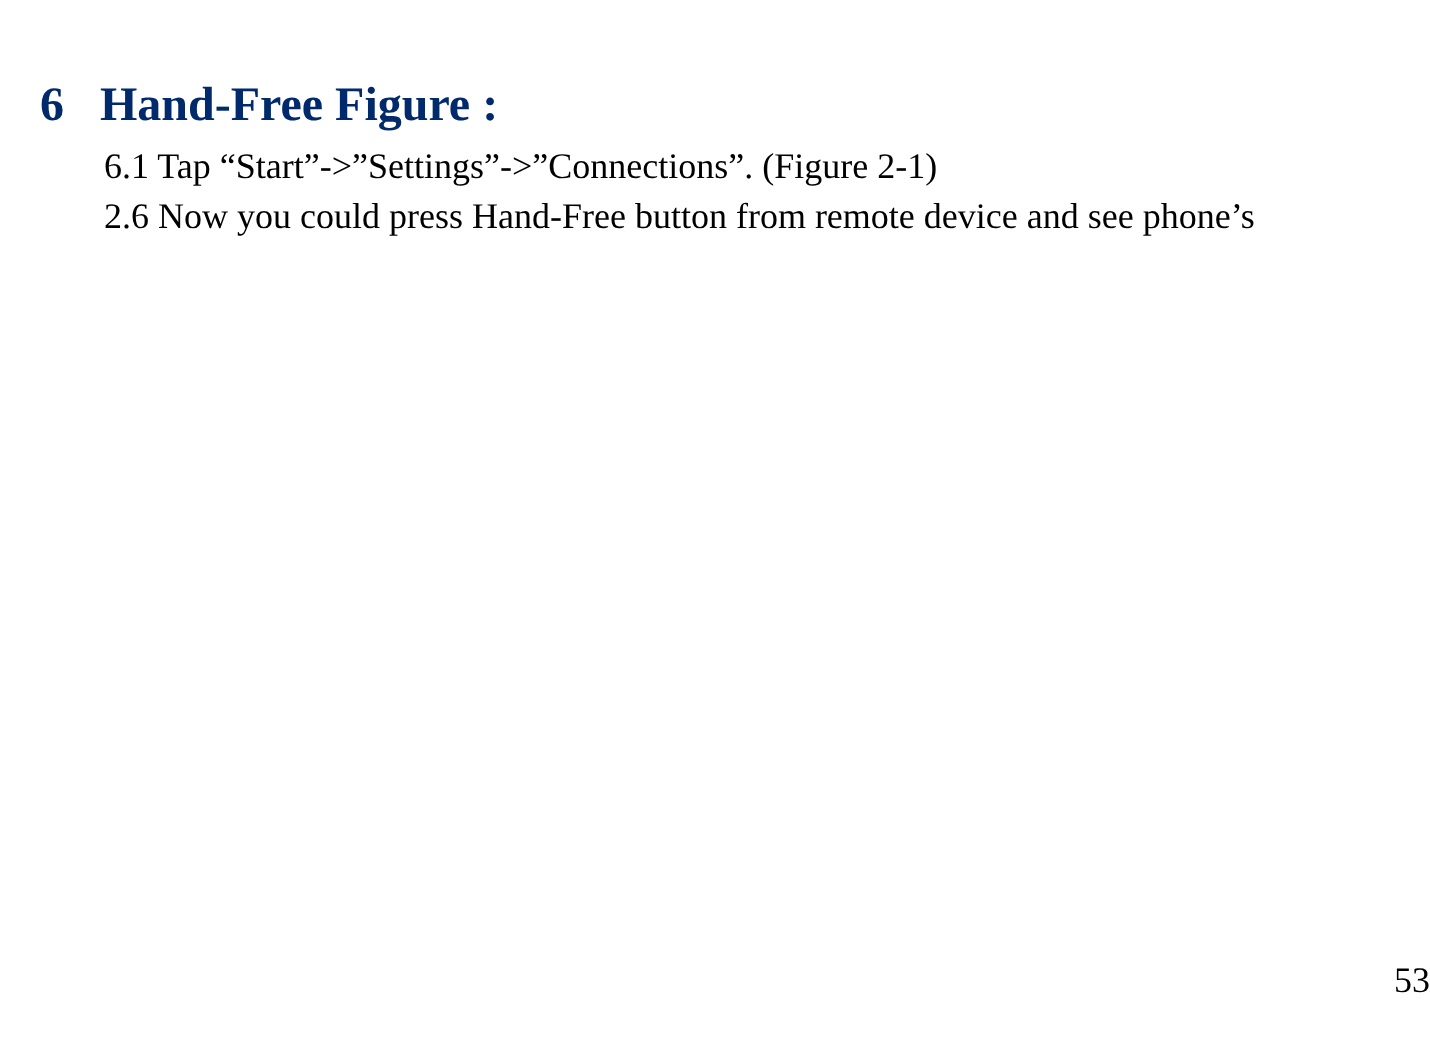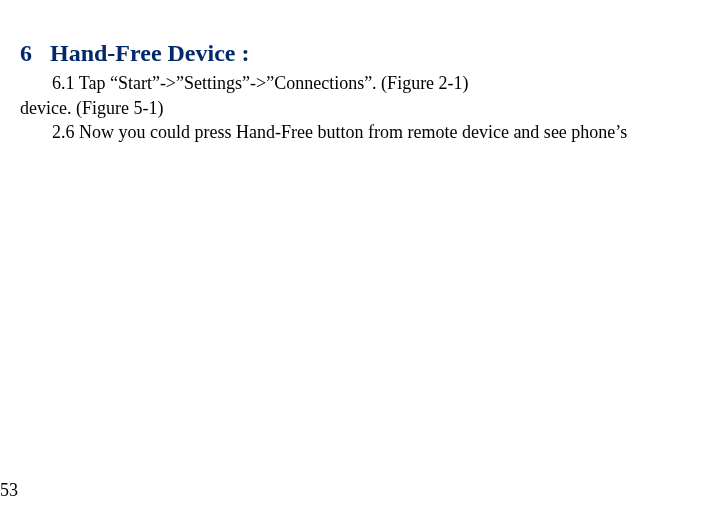--- a/index.html
+++ b/index.html
@@ -31,35 +31,34 @@
     line-height: 1.25;
     margin: 2px 0;
   }
   .indent-1 { padding-left: 32px; }
   .indent-none { padding-left: 0px; }
   .page-number {
     position: absolute;
     bottom: 25px;
     left: 0;
     width: 100%;
-    text-align: left;
+    text-align: right;
     font-size: 18px;
   }
 </style>
 </head>
 <body>
 
 <div class="page">
 
   <div class="heading">
-    <span class="heading-num">6</span><span>Hand-Free Device :</span>
+    <span class="heading-num">6</span><span>Hand-Free Figure :</span>
   </div>
 
   <div class="item indent-1">6.1 Tap “Start”-&gt;”Settings”-&gt;”Connections”. (Figure 2-1)</div>
 
-  <div class="item indent-none">device. (Figure 5-1)</div>
 
 
   <div class="item indent-1">2.6 Now you could press Hand-Free button from remote device and see phone’s</div>
 
 </div>
 
 <div class="page-number">53</div>
 
 </body></html>

